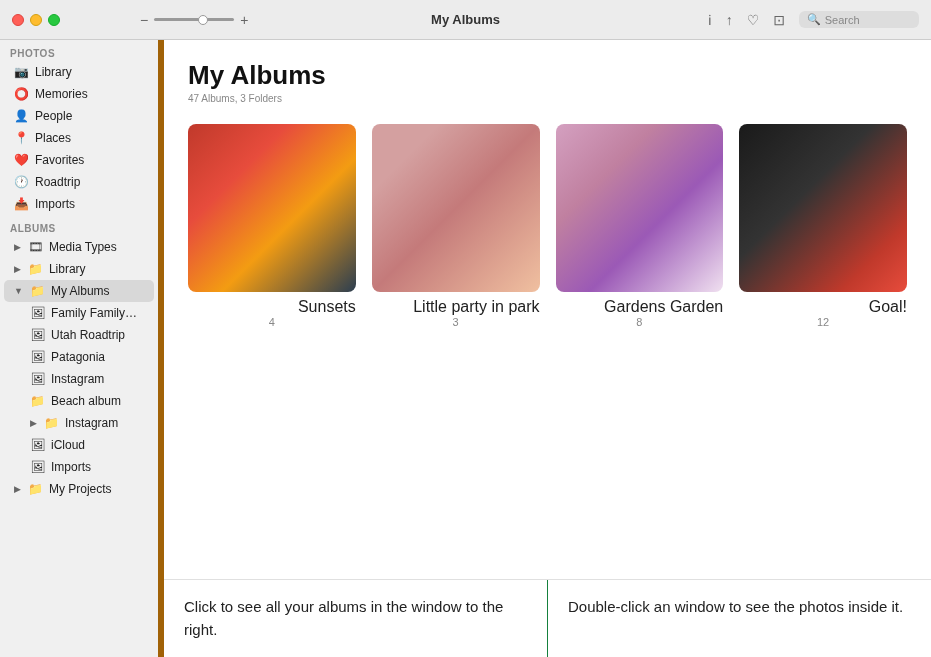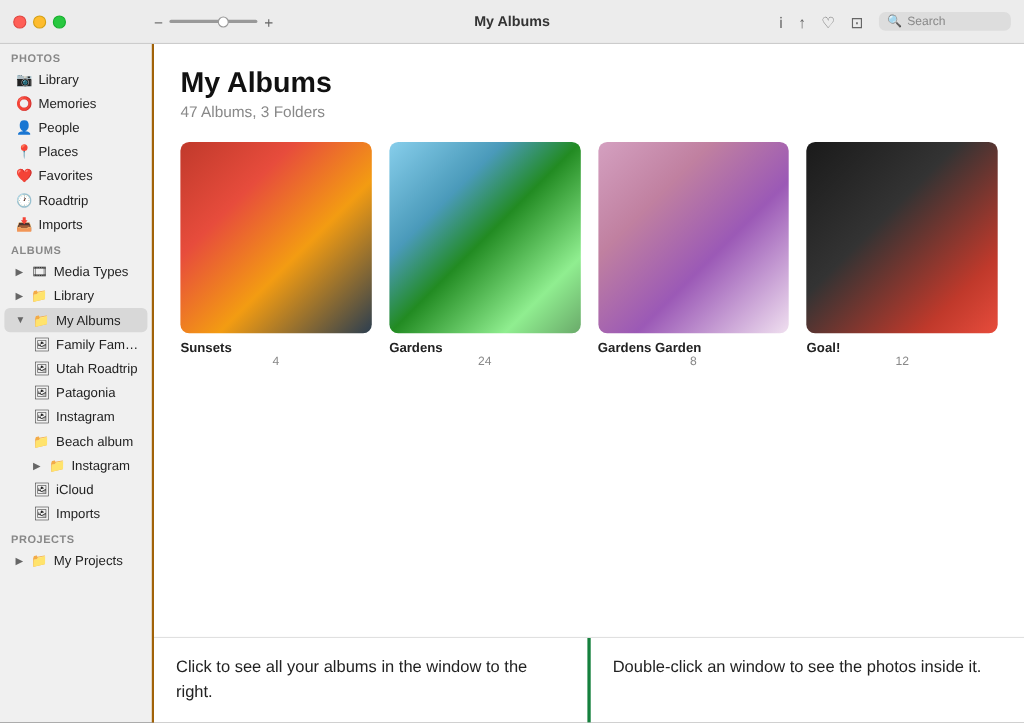--- a/index.html
+++ b/index.html
@@ -108,23 +108,23 @@
 
     
     .app-body {
       display: flex;
       flex: 1;
       overflow: hidden;
     }
 
     
     .sidebar {
-      width: 140px;
+      width: 164px;
       background: #f0f0f0;
-      border-right: 2px solid #a16207;
+      border-right: 6px solid #a16207;
       overflow-y: auto;
       flex-shrink: 0;
       padding-bottom: 10px;
     }
 
     .sidebar-section-label {
       font-size: 10px;
       font-weight: 700;
       color: #888;
       text-transform: uppercase;
@@ -178,21 +178,21 @@
     }
 
     .page-title {
       font-size: 26px;
       font-weight: 700;
       color: #111;
       margin-bottom: 2px;
     }
 
     .page-subtitle {
-      font-size: 14px;
+      font-size: 10px;
       color: #888;
       margin-bottom: 20px;
     }
 
     .albums-grid {
       display: grid;
       grid-template-columns: repeat(4, 1fr);
       gap: 16px;
     }
 
@@ -231,24 +231,24 @@
       background: linear-gradient(135deg, #87ceeb 0%, #4a9aba 30%, #228B22 50%, #90ee90 80%, #6aaa6a 100%);
     }
     .thumb-flower {
       background: linear-gradient(135deg, #d4a0c0 0%, #c080a0 30%, #9b59b6 60%, #f0e0f0 100%);
     }
     .thumb-goal {
       background: linear-gradient(135deg, #1a1a1a 0%, #333 40%, #c0392b 80%, #e74c3c 100%);
     }
 
     .album-name {
-      font-size: 12px;
-      font-weight: 700;
+      font-size: 16px;
+      font-weight: 400;
       color: #222;
-      text-align: left;
+      text-align: right;
     }
 
     .album-count {
       font-size: 11px;
       color: #888;
       text-align: center;
     }
 
     
     .tooltip-area {
@@ -264,21 +264,21 @@
     .tooltip-left, .tooltip-right {
       flex: 1;
       padding: 16px 20px;
       font-size: 15px;
       font-weight: 400;
       color: #222;
       line-height: 1.5;
     }
 
     .tooltip-left {
-      border-right: 3px solid #15803d;
+      border-right: 1px solid #15803d;
     }
 
   </style>
 </head>
 <body>
 
 <div class="titlebar">
   <div class="traffic-lights">
     <div class="traffic-light tl-close"></div>
     <div class="traffic-light tl-min"></div>
@@ -382,43 +382,42 @@
     </div>
     <div class="sidebar-item indent2">
       <span class="item-icon">🖼</span>
       <span class="item-label">iCloud</span>
     </div>
     <div class="sidebar-item indent2">
       <span class="item-icon">🖼</span>
       <span class="item-label">Imports</span>
     </div>
 
-    <div class="sidebar-section-label">Projects</div>
     <div class="sidebar-item">
       <span class="expand-arrow">▶</span>
       <span class="item-icon">📁</span>
       <span class="item-label">My Projects</span>
     </div>
   </div>
 
   <div class="main-content">
     <div class="page-title">My Albums</div>
     <div class="page-subtitle">47 Albums, 3 Folders</div>
 
     <div class="albums-grid" id="albums-grid">
 
     <div class="album-item">
       <div class="album-thumb thumb-sunsets"></div>
       <div class="album-name">Sunsets</div>
       <div class="album-count">4</div>
     </div>
         <div class="album-item">
-      <div class="album-thumb thumb-gardens"></div>
-      <div class="album-name">Gardens</div>
-      <div class="album-count">24</div>
+      <div class="album-thumb thumb-party"></div>
+      <div class="album-name">Little party in park</div>
+      <div class="album-count">3</div>
     </div>
         <div class="album-item">
       <div class="album-thumb thumb-flower"></div>
       <div class="album-name">Gardens Garden</div>
       <div class="album-count">8</div>
     </div>
         <div class="album-item">
       <div class="album-thumb thumb-goal"></div>
       <div class="album-name">Goal!</div>
       <div class="album-count">12</div>

